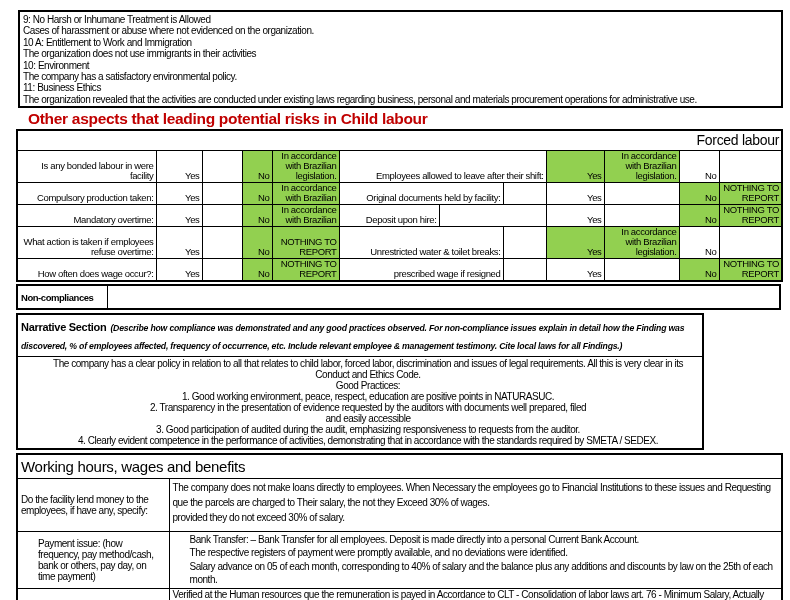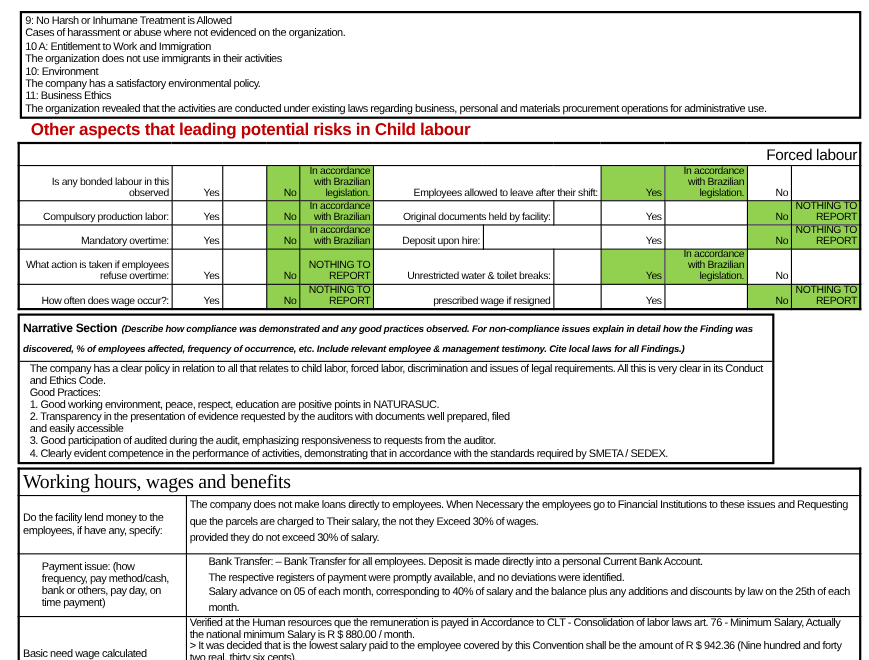--- a/index.html
+++ b/index.html
@@ -39,27 +39,27 @@
   
   .noncomp { margin-top:2px; width:765px; height:26px; border:2px solid #000; display:flex; }
   .noncomp .lbl { width:90px; border-right:1px solid #000; font-weight:bold;
                   font-size:9.5px; display:flex; align-items:center; padding-left:3px; }
 
   
   .narrative { margin-top:3px; width:688px; border:2px solid #000; }
   .narrative .hdr { border-bottom:1px solid #000; padding:2px 3px 3px 3px; }
   .narrative .hdr b { font-size:11px; letter-spacing:-0.3px; }
   .narrative .hdr i { font-weight:bold; font-size:8.7px; letter-spacing:-0.2px; }
-  .narrative .body { padding:1px 3px 2px 9px; font-size:10px; line-height:11px; white-space:pre-wrap; }
+  .narrative .body { padding:1px 3px 2px 19px; font-size:10px; line-height:11px; white-space:pre-wrap;text-align:center; }
 
   
   .working { margin-top:3px; width:765px; border:2px solid #000; }
   .working td { border:1px solid #000; padding:1px 3px; font-size:10px;
                 letter-spacing:-0.45px; overflow:hidden; }
-  .working .sect { font-size:18px; letter-spacing:-0.3px; height:24px; padding-left:3px;font-family:Liberation Serif, serif; }
+  .working .sect { font-size:15px; letter-spacing:-0.3px; height:24px; padding-left:3px; }
   .working .lab { width:152px; vertical-align:middle; line-height:11px; }
   .working .val { white-space:pre-wrap; vertical-align:top; }
   .wrA td { height:53px;margin-left:12px; } .wrA .val { line-height:15px; }
   .wrB td { height:43px;padding-left:20px; } .wrB .val { line-height:13.5px; }
   .wrC td { height:64px; } .wrC .val { line-height:10.6px; }
 </style>
 </head>
 <body>
 
 <div class="page">
@@ -88,33 +88,33 @@
         <col style="width:58px">
       <col style="width:75px">
         <col style="width:40px">
         <col style="width:63px">
     </colgroup>
     <tbody>
         <tr>
       <td class="sect" colspan="12">Forced labour</td>
     </tr>
     <tr class="hr1">
-      <td>Is any bonded labour in this observed</td>
+      <td>Is any bonded labour in were facility</td>
       <td>Yes</td>
       <td></td>
       <td class="g">No</td>
       <td class="g">In accordance with Brazilian legislation.</td>
       <td colspan="3">Employees allowed to leave after their shift:</td>
       <td class="g">Yes</td>
       <td class="g">In accordance with Brazilian legislation.</td>
       <td>No</td>
       <td></td>
     </tr>
     <tr class="hr2">
-      <td>Compulsory production labor:</td>
+      <td>Compulsory production taken:</td>
       <td>Yes</td>
       <td></td>
       <td class="g">No</td>
       <td class="g">In accordance with Brazilian</td>
       <td colspan="2">Original documents held by facility:</td>
       <td></td>
       <td>Yes</td>
       <td></td>
       <td class="g">No</td>
       <td class="g">NOTHING TO REPORT</td>
@@ -154,20 +154,24 @@
       <td colspan="2">prescribed wage if resigned</td>
       <td></td>
       <td>Yes</td>
       <td></td>
       <td class="g">No</td>
       <td class="g">NOTHING TO REPORT</td>
     </tr>
   </tbody>
     </table>
 
+  <div class="noncomp">
+    <div class="lbl">Non-compliances</div>
+    <div></div>
+  </div>
 
   <div class="narrative">
     <div class="hdr">
       <b>Narrative Section</b>
       <i>(Describe how compliance was demonstrated and any good practices observed.  For non-compliance issues explain in detail how the Finding was discovered, % of employees affected, frequency of occurrence, etc. Include relevant employee &amp; management testimony. Cite local laws for all Findings.)</i>
     </div>
     <div class="body">The company has a clear policy in relation to all that relates to child labor, forced labor, discrimination and issues of legal requirements. All this is very clear in its Conduct and Ethics Code.
 Good Practices:
 1. Good working environment, peace, respect, education are positive points in NATURASUC.
 2. Transparency in the presentation of evidence requested by the auditors with documents well prepared, filed

